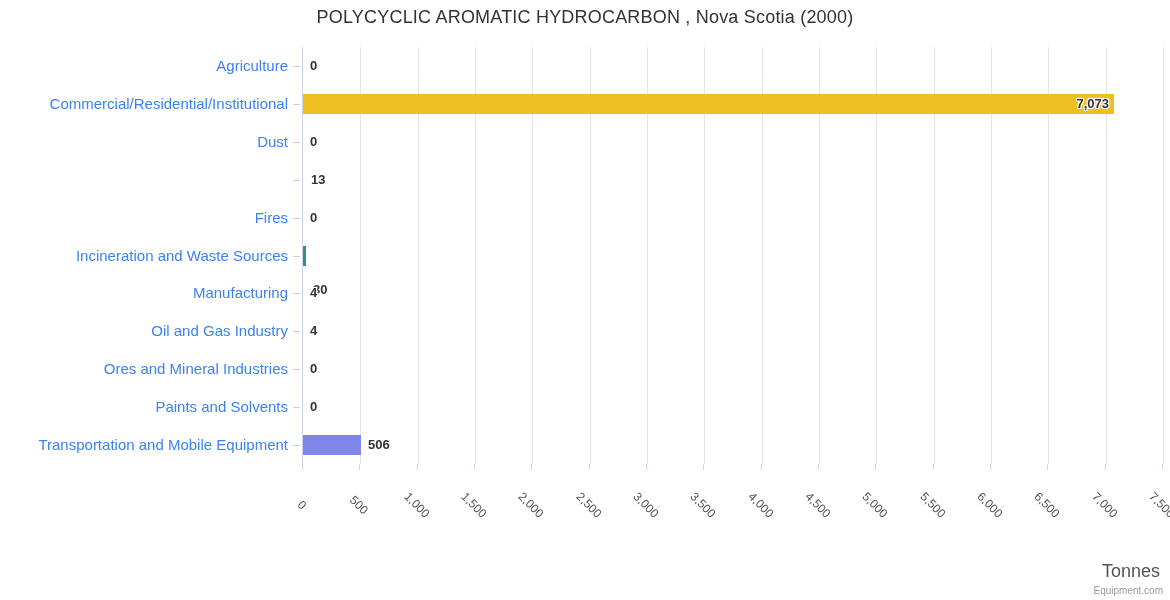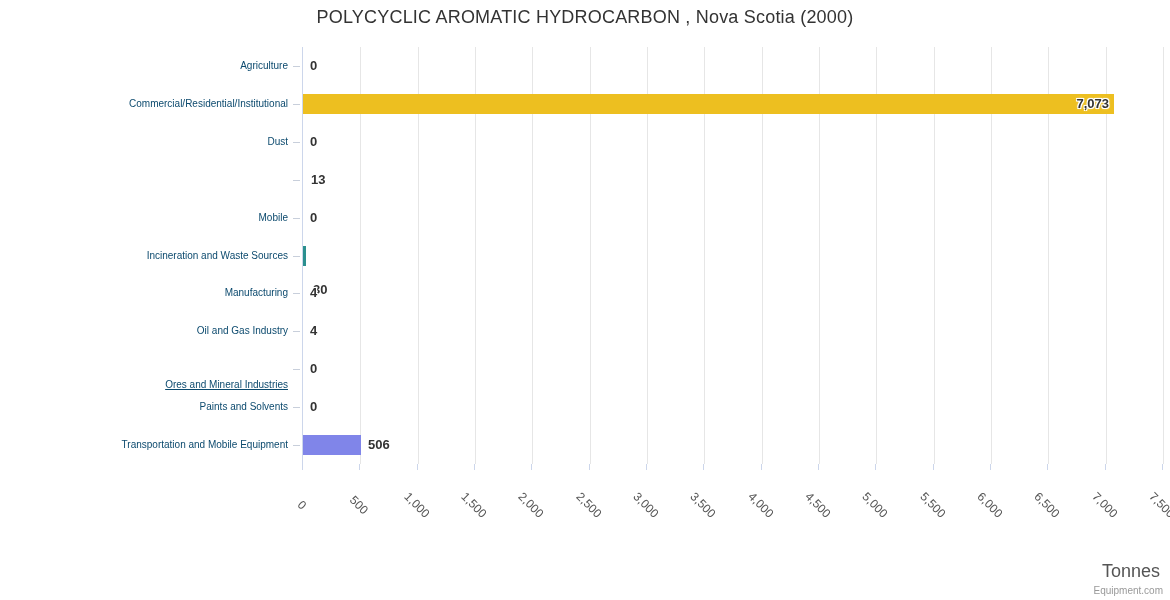--- a/index.html
+++ b/index.html
@@ -38,22 +38,22 @@
     background: #ccd6eb;
   }
   .cat-tick {
     position: absolute;
     width: 7px; height: 1px;
     background: #c8cfdb;
   }
   .cat-label {
     position: absolute;
     right: 882px;
-    font-size: 10px;
-    color: #0c4a6e;
+    font-size: 15px;
+    color: #3b82f6;
     white-space: nowrap;
     line-height: 16px;
   }
   .bar {
     position: absolute;
     height: 20px;
   }
   .data-label {
     position: absolute;
     font-size: 13px;
@@ -150,33 +150,33 @@
     <div class="data-label" style="top: 58px; left: 310px;">0</div>
     <div class="cat-tick" style="left: 293px; top: 104px;"></div>
     <div class="cat-label" style="top: 96px;">Commercial/Residential/Institutional</div>
     <div class="data-label" style="top: 96px; left: 1109px; transform: translateX(-100%);">7,073</div>
     <div class="cat-tick" style="left: 293px; top: 142px;"></div>
     <div class="cat-label" style="top: 134px;">Dust</div>
     <div class="data-label" style="top: 134px; left: 310px;">0</div>
     <div class="cat-tick" style="left: 293px; top: 180px;"></div>
     <div class="data-label" style="top: 172px; left: 311px;">13</div>
     <div class="cat-tick" style="left: 293px; top: 218px;"></div>
-    <div class="cat-label" style="top: 210px;">Mobile</div>
+    <div class="cat-label" style="top: 210px;">Fires</div>
     <div class="data-label" style="top: 210px; left: 310px;">0</div>
     <div class="cat-tick" style="left: 293px; top: 256px;"></div>
     <div class="cat-label" style="top: 248px;">Incineration and Waste Sources</div>
     <div class="data-label" style="top: 248px; left: 313px; margin-top: 34px;">30</div>
     <div class="cat-tick" style="left: 293px; top: 293px;"></div>
     <div class="cat-label" style="top: 285px;">Manufacturing</div>
     <div class="data-label" style="top: 285px; left: 310px;">4</div>
     <div class="cat-tick" style="left: 293px; top: 331px;"></div>
     <div class="cat-label" style="top: 323px;">Oil and Gas Industry</div>
     <div class="data-label" style="top: 323px; left: 310px;">4</div>
     <div class="cat-tick" style="left: 293px; top: 369px;"></div>
-    <div class="cat-label" style="top: 377px; text-decoration: underline;">Ores and Mineral Industries</div>
+    <div class="cat-label" style="top: 361px;">Ores and Mineral Industries</div>
     <div class="data-label" style="top: 361px; left: 310px;">0</div>
     <div class="cat-tick" style="left: 293px; top: 407px;"></div>
     <div class="cat-label" style="top: 399px;">Paints and Solvents</div>
     <div class="data-label" style="top: 399px; left: 310px;">0</div>
     <div class="cat-tick" style="left: 293px; top: 445px;"></div>
     <div class="cat-label" style="top: 437px;">Transportation and Mobile Equipment</div>
     <div class="data-label" style="top: 437px; left: 368px;">506</div>
   </div>
 
 </body></html>

